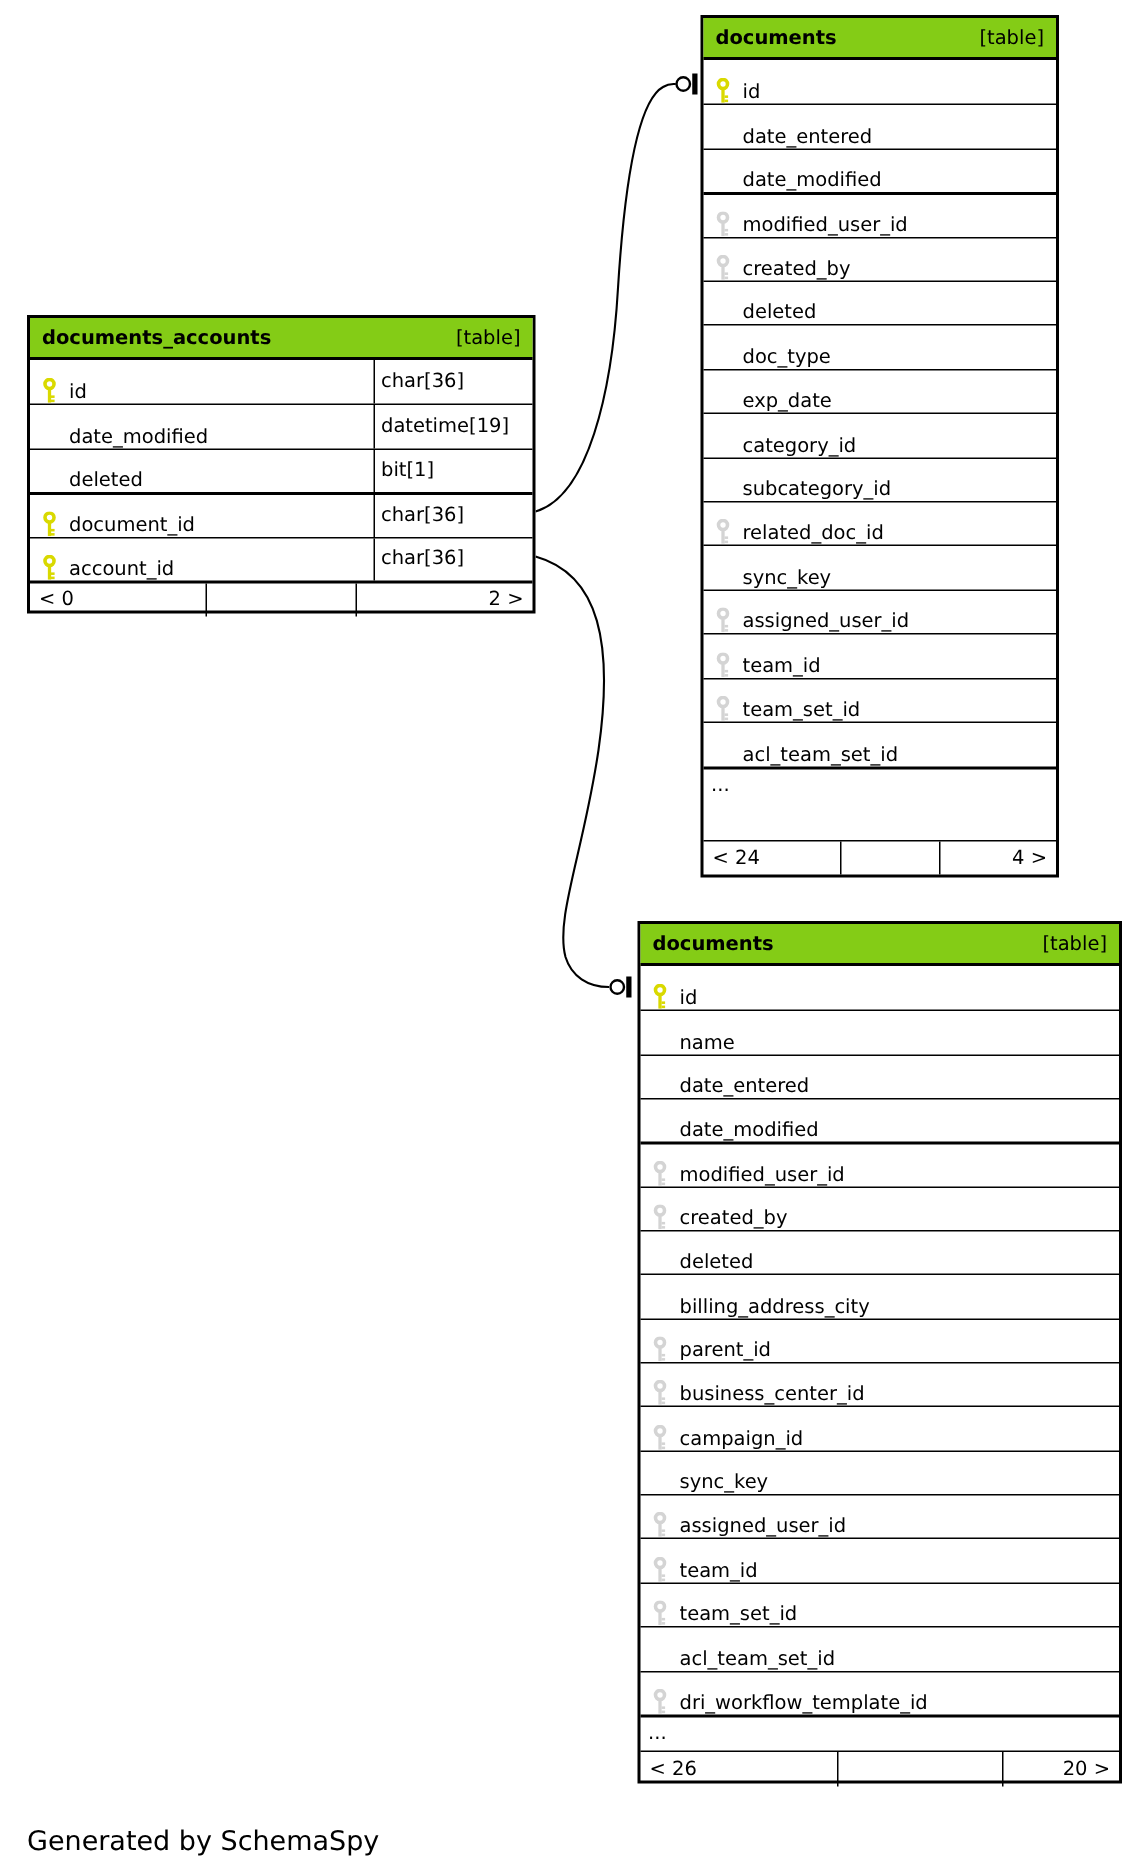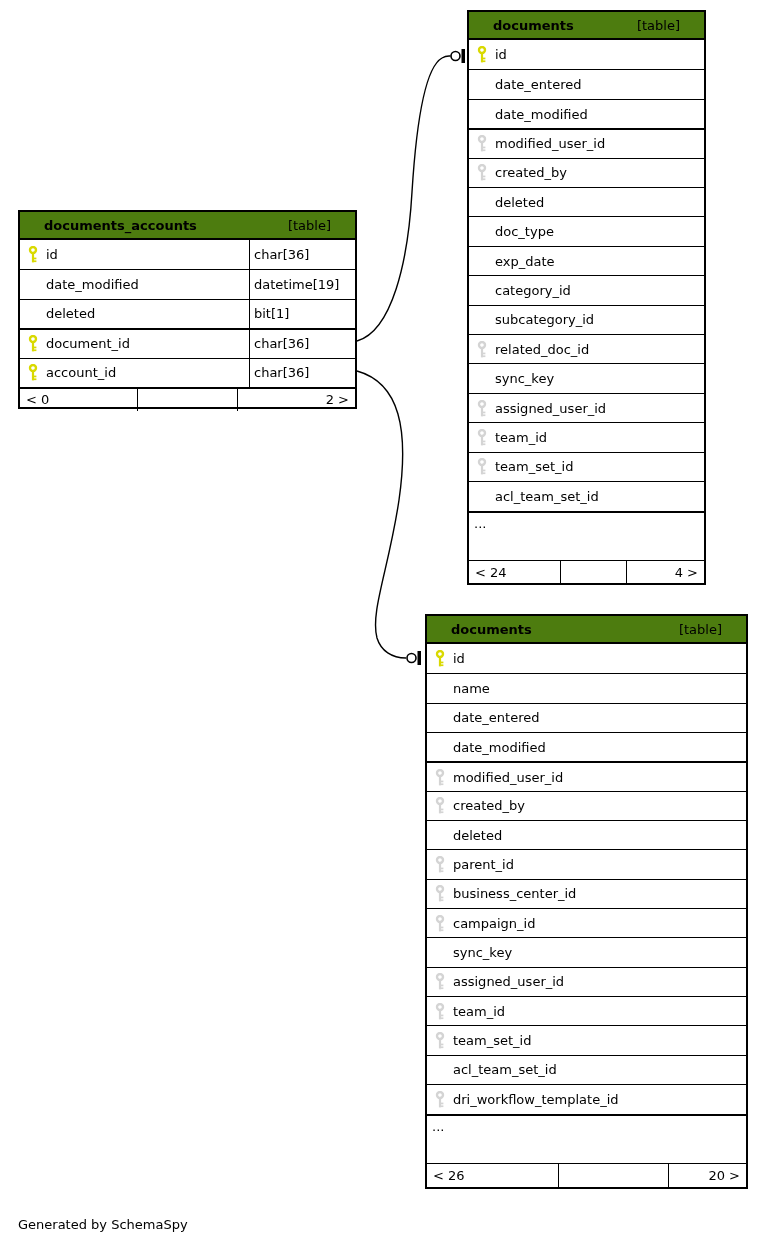--- a/index.html
+++ b/index.html
@@ -20,47 +20,47 @@
     flex-direction: column;
     font-size: 13px;
     color: #000000;
   }
   .tbl-documents_accounts { left: 18px;  top: 210px; width: 339px; height: 199px; }
   .tbl-documents         { left: 467px; top: 10px;  width: 239px; height: 575px; }
   .tbl-accounts          { left: 425px; top: 614px; width: 323px; height: 575px; }
 
   .er-header {
     height: 28px;
-    background: #4d7c0f;
+    background: #84cc16;
     border-bottom: 2px solid #000000;
     display: flex;
     align-items: center;
     justify-content: space-between;
-    padding: 0 24px;
+    padding: 0 8px;
     flex: none;
   }
   .er-title { font-weight: bold; }
   .er-badge { font-weight: normal; }
 
   .er-rows { flex: none; display: flex; flex-direction: column; }
   .row {
     display: flex;
     align-items: stretch;
     border-top: 1px solid #000000;
     flex: none;
   }
   .er-rows .row:first-child { border-top: none; }
   .row.sep { border-top: 2px solid #000000; }
   .tbl-documents_accounts .row { height: 29.4px; }
   .tbl-documents .row          { height: 29.41px; }
   .tbl-accounts .row           { height: 29.35px; }
 
   .cell-name {
     display: flex;
-    align-items: center;
+    align-items: flex-end;
     padding-left: 8px;
     flex: 1 1 auto;
     overflow: hidden;
     white-space: nowrap;
   }
   .tbl-documents_accounts .cell-name { flex: 0 0 229px; }
   .key-slot { width: 10px; margin-right: 8px; flex: none; display: flex; align-items: center; }
   .cell-type {
     flex: 1 1 auto;
     border-left: 1px solid #000000;
@@ -99,21 +99,21 @@
   .rel-overlay {
     position: absolute;
     left: 0; top: 0;
     width: 764px; height: 1245px;
     pointer-events: none;
   }
   .credit {
     position: absolute;
     left: 18px;
     top: 1217px;
-    font-size: 13px;
+    font-size: 18px;
     color: #000000;
   }
 </style>
 </head>
 <body>
 
 <div class="canvas">
 
   <svg class="rel-overlay" width="764" height="1245" viewBox="0 0 764 1245">
     <g>
@@ -422,20 +422,26 @@
           </div>
         </div>
         <div class="row">
           <div class="cell-name">
             <span class="key-slot"></span>
             <span>deleted</span>
           </div>
         </div>
         <div class="row">
           <div class="cell-name">
+            <span class="key-slot"></span>
+            <span>billing_address_city</span>
+          </div>
+        </div>
+        <div class="row">
+          <div class="cell-name">
             <span class="key-slot">
               <svg width="10" height="17" viewBox="0 0 10 17">
                 <circle cx="5" cy="4" r="3" fill="none" stroke="#d4d4d4" stroke-width="2.4"></circle>
                 <rect x="3.9" y="6.6" width="2.2" height="9.8" fill="#d4d4d4"></rect>
                 <rect x="6" y="11.6" width="2.4" height="1.7" fill="#d4d4d4"></rect>
                 <rect x="6" y="14.4" width="2.4" height="1.7" fill="#d4d4d4"></rect>
               </svg>
             </span>
             <span>parent_id</span>
           </div>

